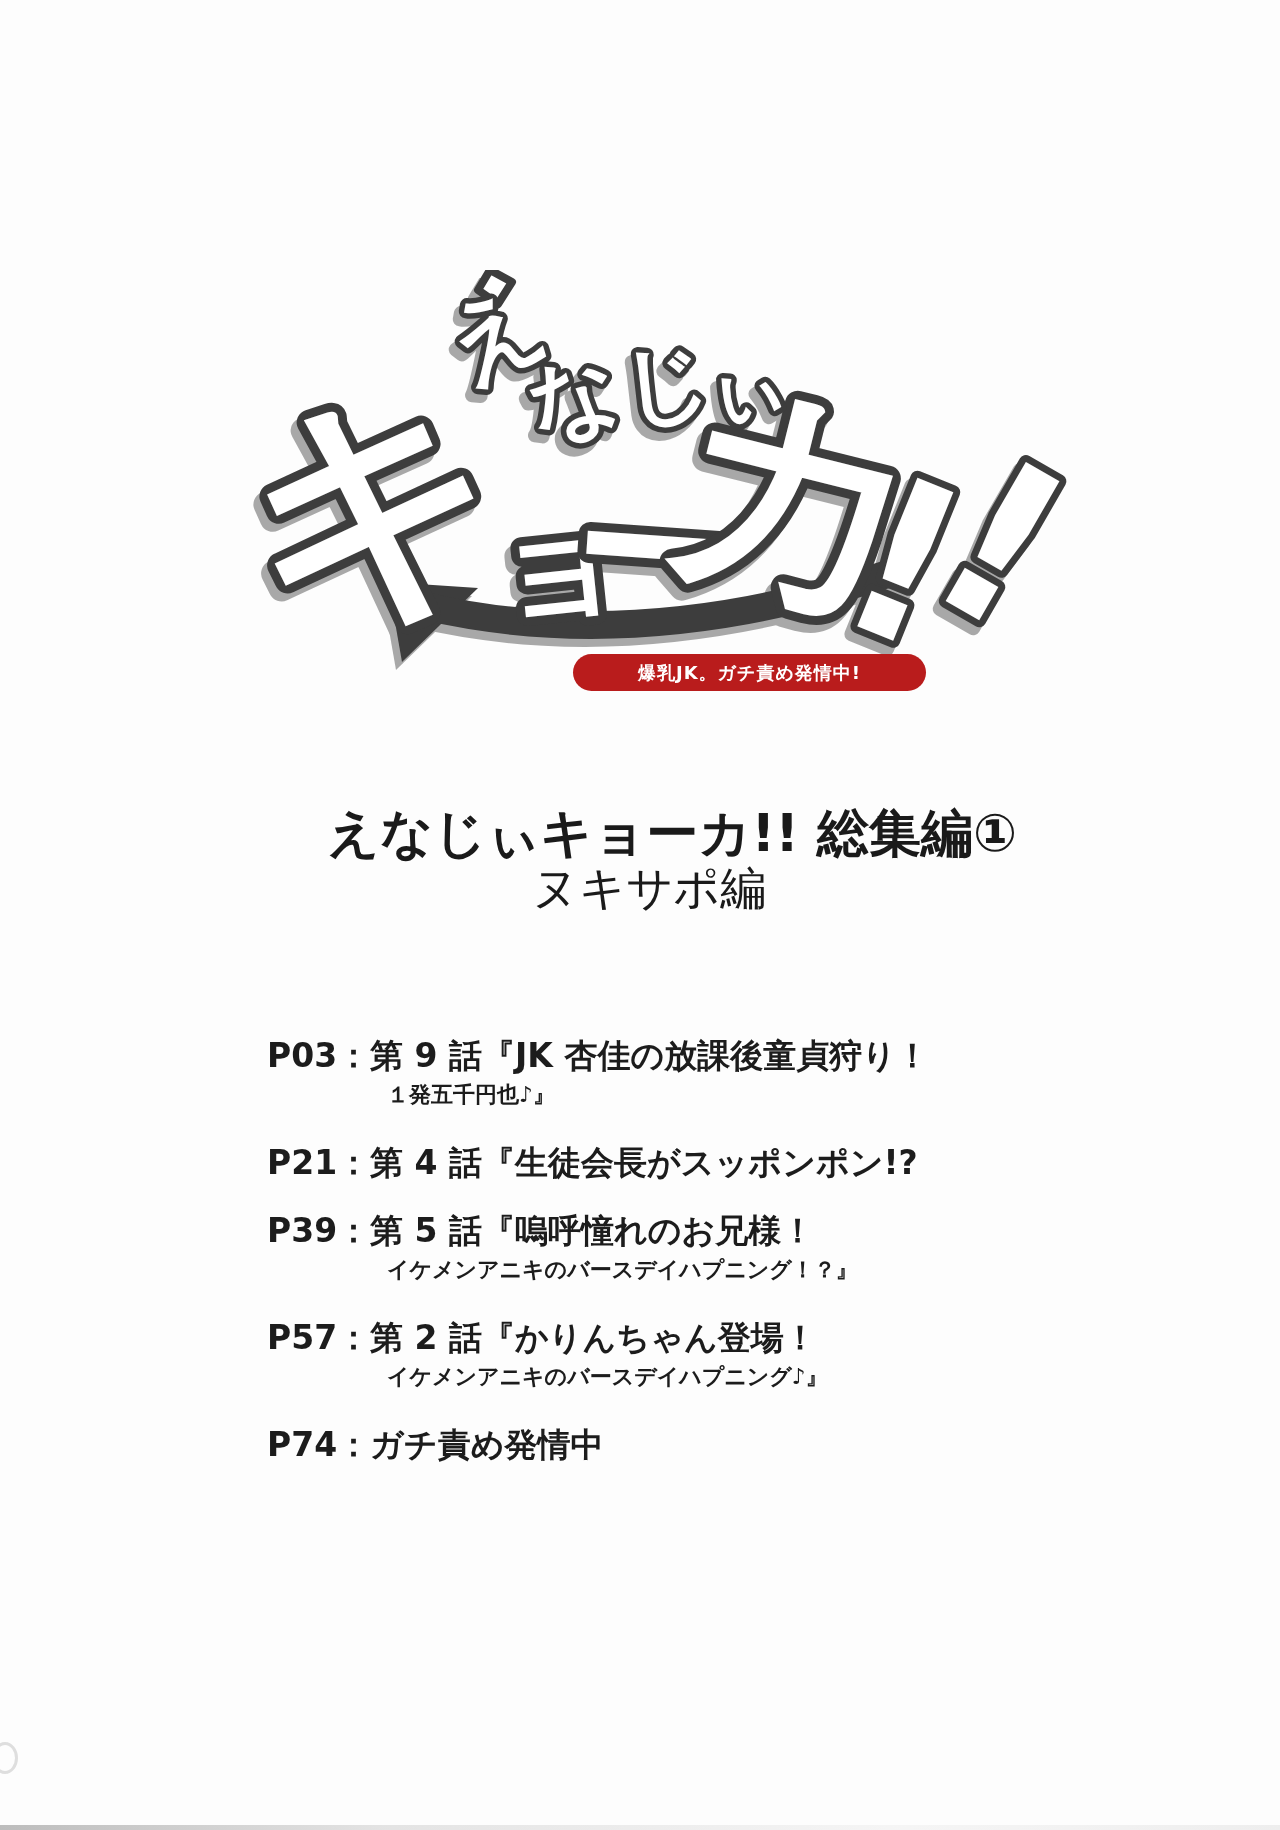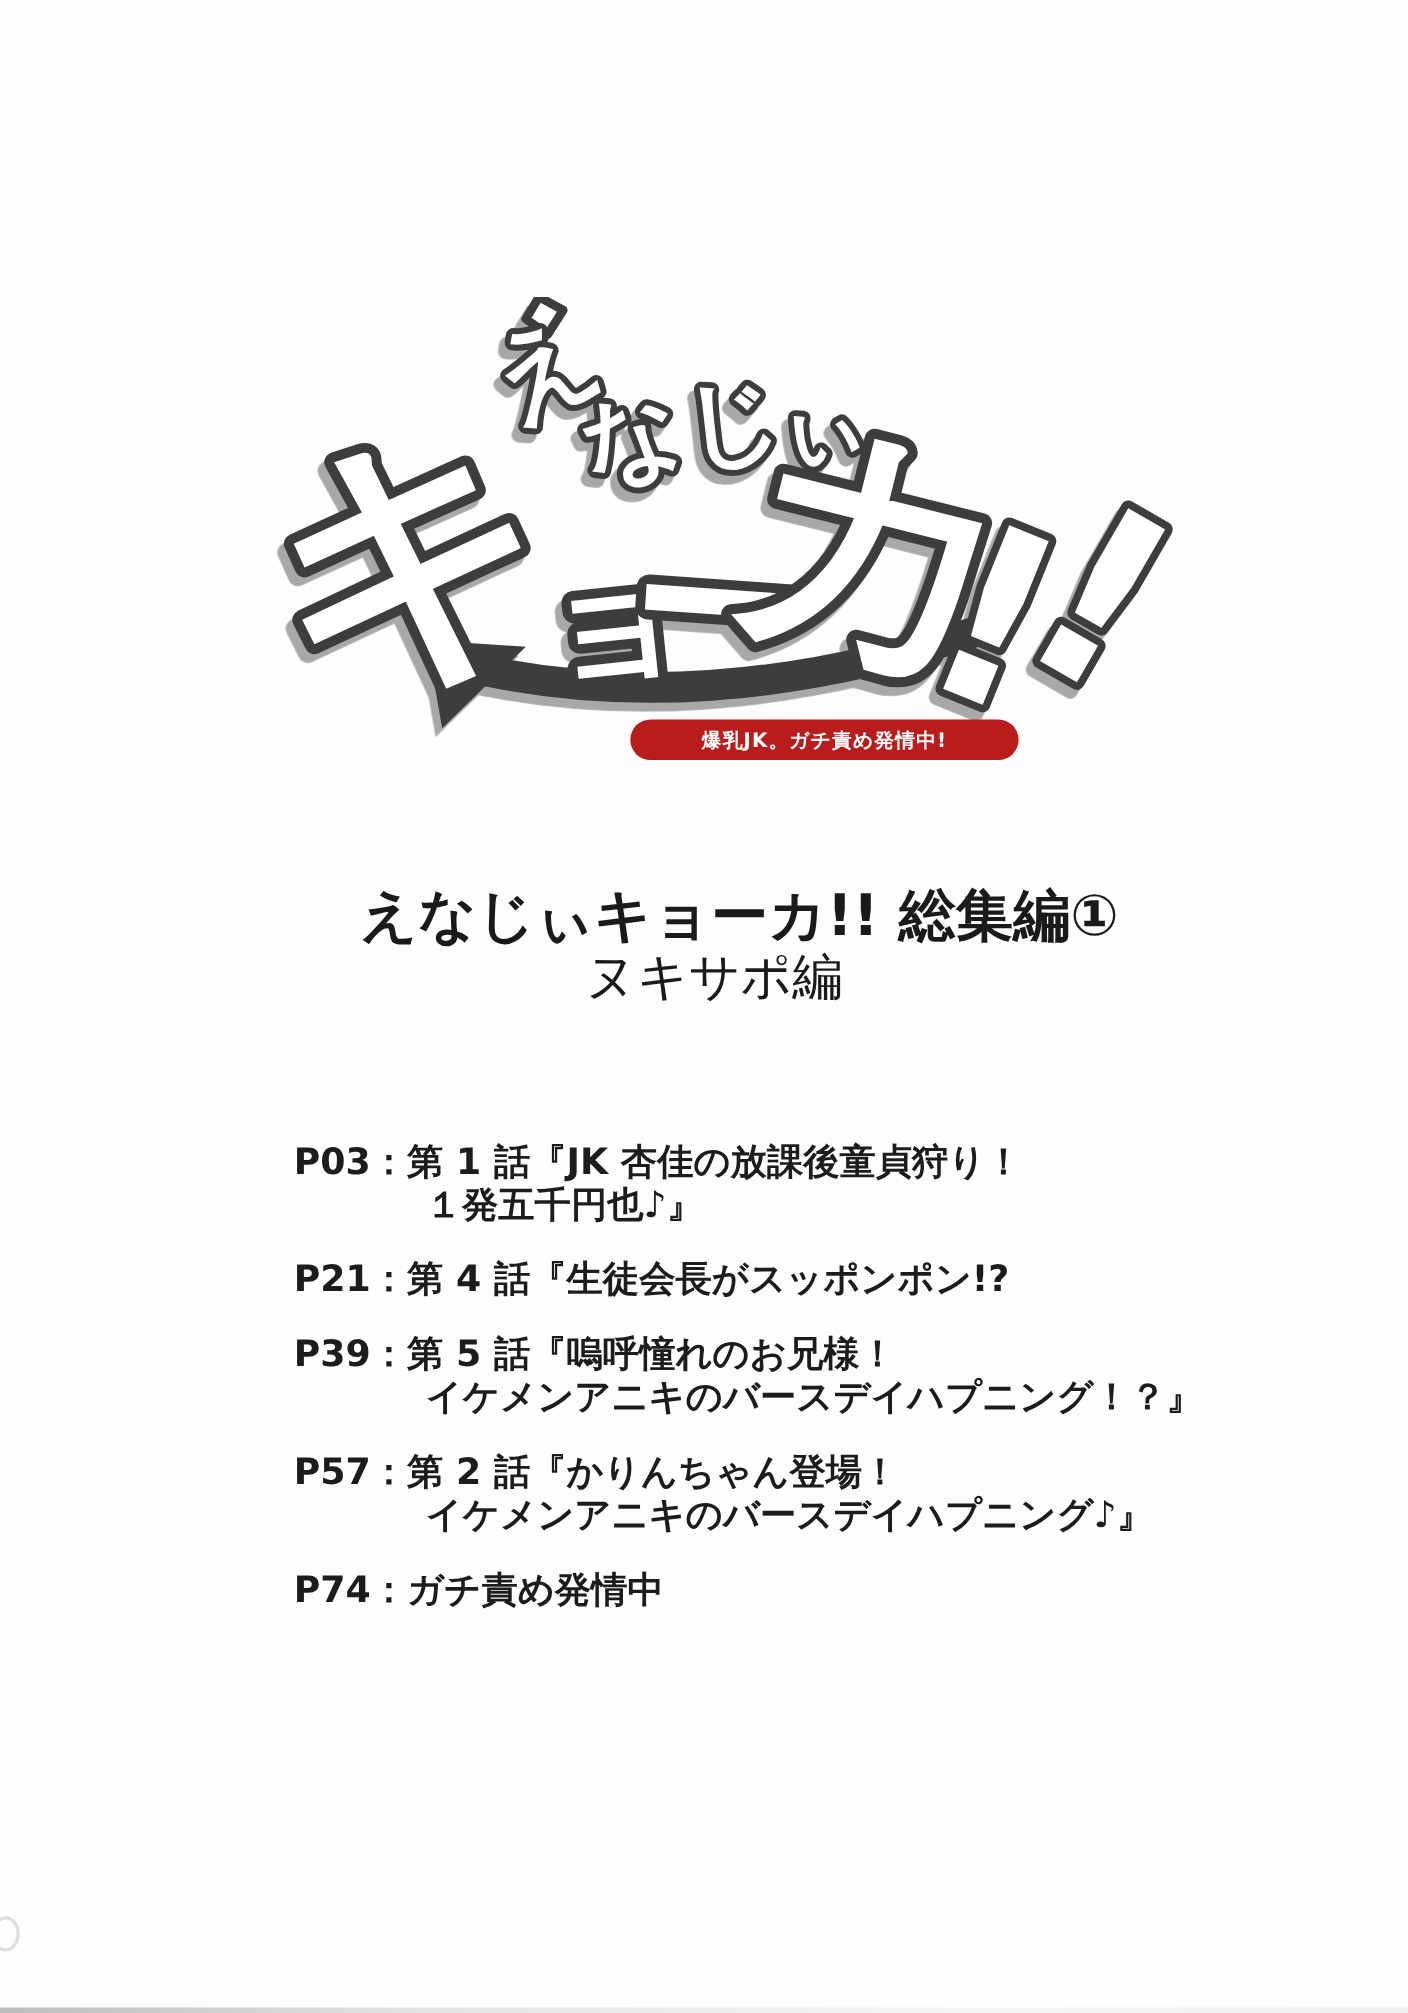--- a/index.html
+++ b/index.html
@@ -46,21 +46,21 @@
     white-space:nowrap;color:#1a1a1a;
   }
   
   .toc{position:absolute;left:267px;top:1036px;width:860px;}
   .toc-entry{margin:0 0 29px 0;}
   .toc-line1{
     font-size:33px;font-weight:bold;line-height:39px;
     white-space:nowrap;color:#1c1c1c;
   }
   .toc-line2{
-    font-size:33px;font-weight:bold;line-height:39px;
+    font-size:22px;font-weight:bold;line-height:39px;
     padding-left:120px;white-space:nowrap;color:#1c1c1c;
   }
   .toc-line2:empty{display:none;}
   
   .scan-edge-bottom{
     position:absolute;left:0;bottom:0;width:100%;height:5px;
     background:linear-gradient(to right,#9a9a9a,#d6d6d6 30%,#f1f1f1 70%,#e6e6e6);
     opacity:.65;
   }
   .scan-smudge{
@@ -100,21 +100,21 @@
   <div class="tagline">
     <span>爆乳JK。ガチ責め発情中!</span>
   </div>
 
   <div class="heading-line1">えなじぃキョーカ!! 総集編①</div>
   <div class="heading-line2">ヌキサポ編</div>
 
   <div class="toc">
 
     <div class="toc-entry">
-      <div class="toc-line1">P03：第 1 話『JK 杏佳の放課後童貞狩り！</div>
+      <div class="toc-line1">P03：第 9 話『JK 杏佳の放課後童貞狩り！</div>
       <div class="toc-line2">１発五千円也♪』</div>
     </div>
 
     <div class="toc-entry">
       <div class="toc-line1">P21：第 4 話『生徒会長がスッポンポン!?</div>
     </div>
 
     <div class="toc-entry">
       <div class="toc-line1">P39：第 5 話『嗚呼憧れのお兄様！</div>
       <div class="toc-line2">イケメンアニキのバースデイハプニング！？』</div>

